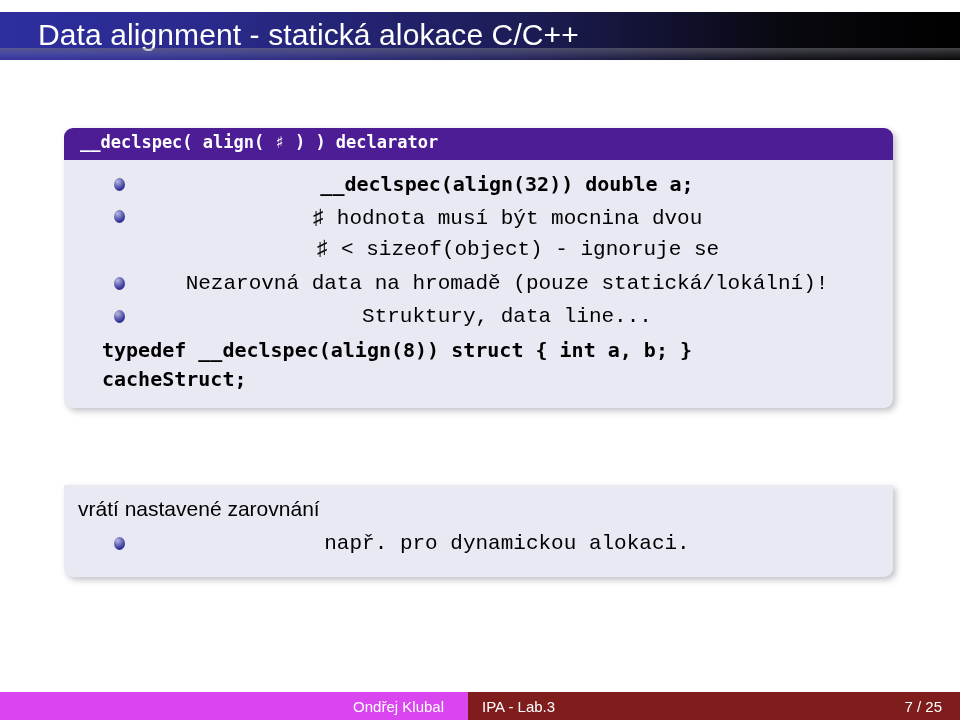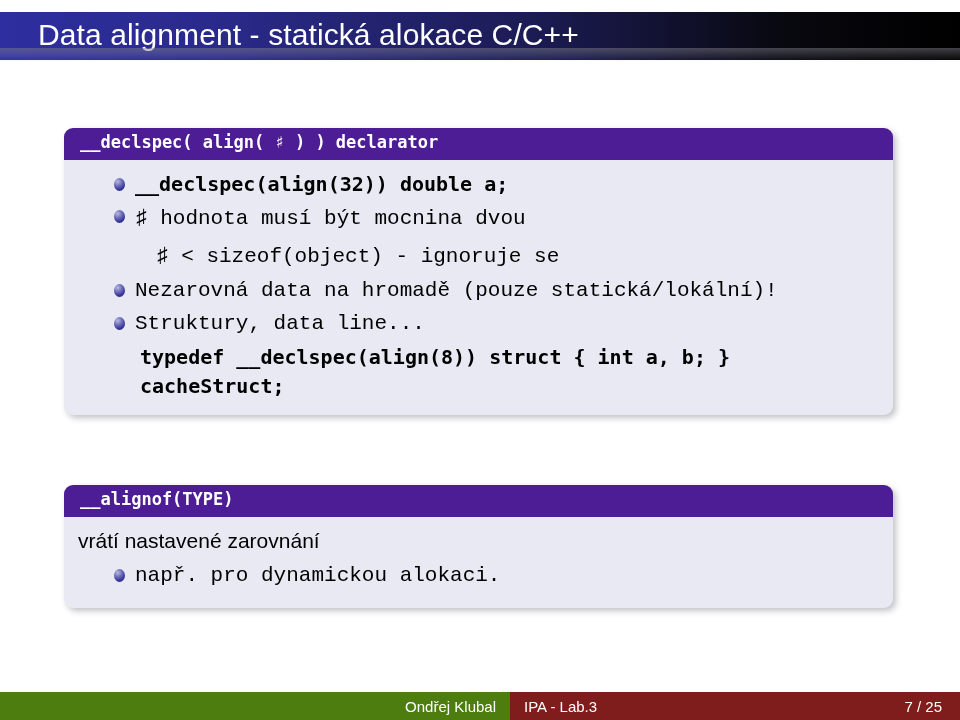--- a/index.html
+++ b/index.html
@@ -68,21 +68,21 @@
     color: #000000;
   }
 
   
   .item {
     display: flex;
     align-items: flex-start;
     margin: 0 0 4px 0;
     padding: 0;
   }
-  .item.lvl1 { margin-left: 36px; }
+  .item.lvl1 { margin-left: 36px; text-align: center; }
 
   .bullet {
     flex: 0 0 auto;
     width: 11px;
     height: 13px;
     margin: 8px 10px 0 0;
     border-radius: 50%;
     background: radial-gradient(circle at 33% 28%, #b9b9e2 0%, #6a6ab8 38%, #34349a 68%, #21216e 100%);
   }
   .itext {
@@ -95,24 +95,24 @@
     font-family: "DejaVu Sans Mono", "Liberation Mono", monospace;
     font-size: 20px;
     font-weight: bold;
   }
   .prose {
     font-family: Liberation Mono, monospace;
     font-size: 21px;
   }
   .sub {
     margin-left: 21px;
-    margin-top: 8px;
+    margin-top: 1px;
   }
   .codeblock {
-    margin-left: 62px;
+    margin-left: 24px;
     margin-top: 4px;
     font-family: "DejaVu Sans Mono", "Liberation Mono", monospace;
     font-size: 20px;
     font-weight: bold;
     line-height: 1.45;
     color: #000000;
   }
   .plainline {
     font-family: "Liberation Sans", sans-serif;
     font-size: 21px;
@@ -126,26 +126,26 @@
     left: 0;
     bottom: 0;
     width: 960px;
     height: 28px;
     display: flex;
     align-items: stretch;
     font-size: 15px;
     color: #ffffff;
   }
   .f-black {
-    width: 510px;
-    background: #4d7c0f;
+    width: 468px;
+    background: #d946ef;
     display: flex;
     align-items: center;
     justify-content: flex-end;
-    padding-right: 14px;
+    padding-right: 24px;
     box-sizing: border-box;
   }
   .f-blue {
     flex: 1 1 auto;
     background: #7f1d1d;
     display: flex;
     align-items: center;
     justify-content: space-between;
     padding: 0 18px 0 14px;
     box-sizing: border-box;
@@ -188,21 +188,20 @@
 
     <div class="codeblock">
       <div>typedef __declspec(align(8)) struct { int a, b; }</div>
       <div>cacheStruct;</div>
     </div>
 
   </div>
 </div>
 
 <div class="block" style="top:485px;">
-  <div class="block-head">__alignof(TYPE)</div>
   <div class="block-body">
 
     <div class="plainline">vrátí nastavené zarovnání</div>
 
     <div class="item lvl1">
       <span class="bullet"></span>
       <span class="itext prose">např. pro dynamickou alokaci.</span>
     </div>
 
   </div>

